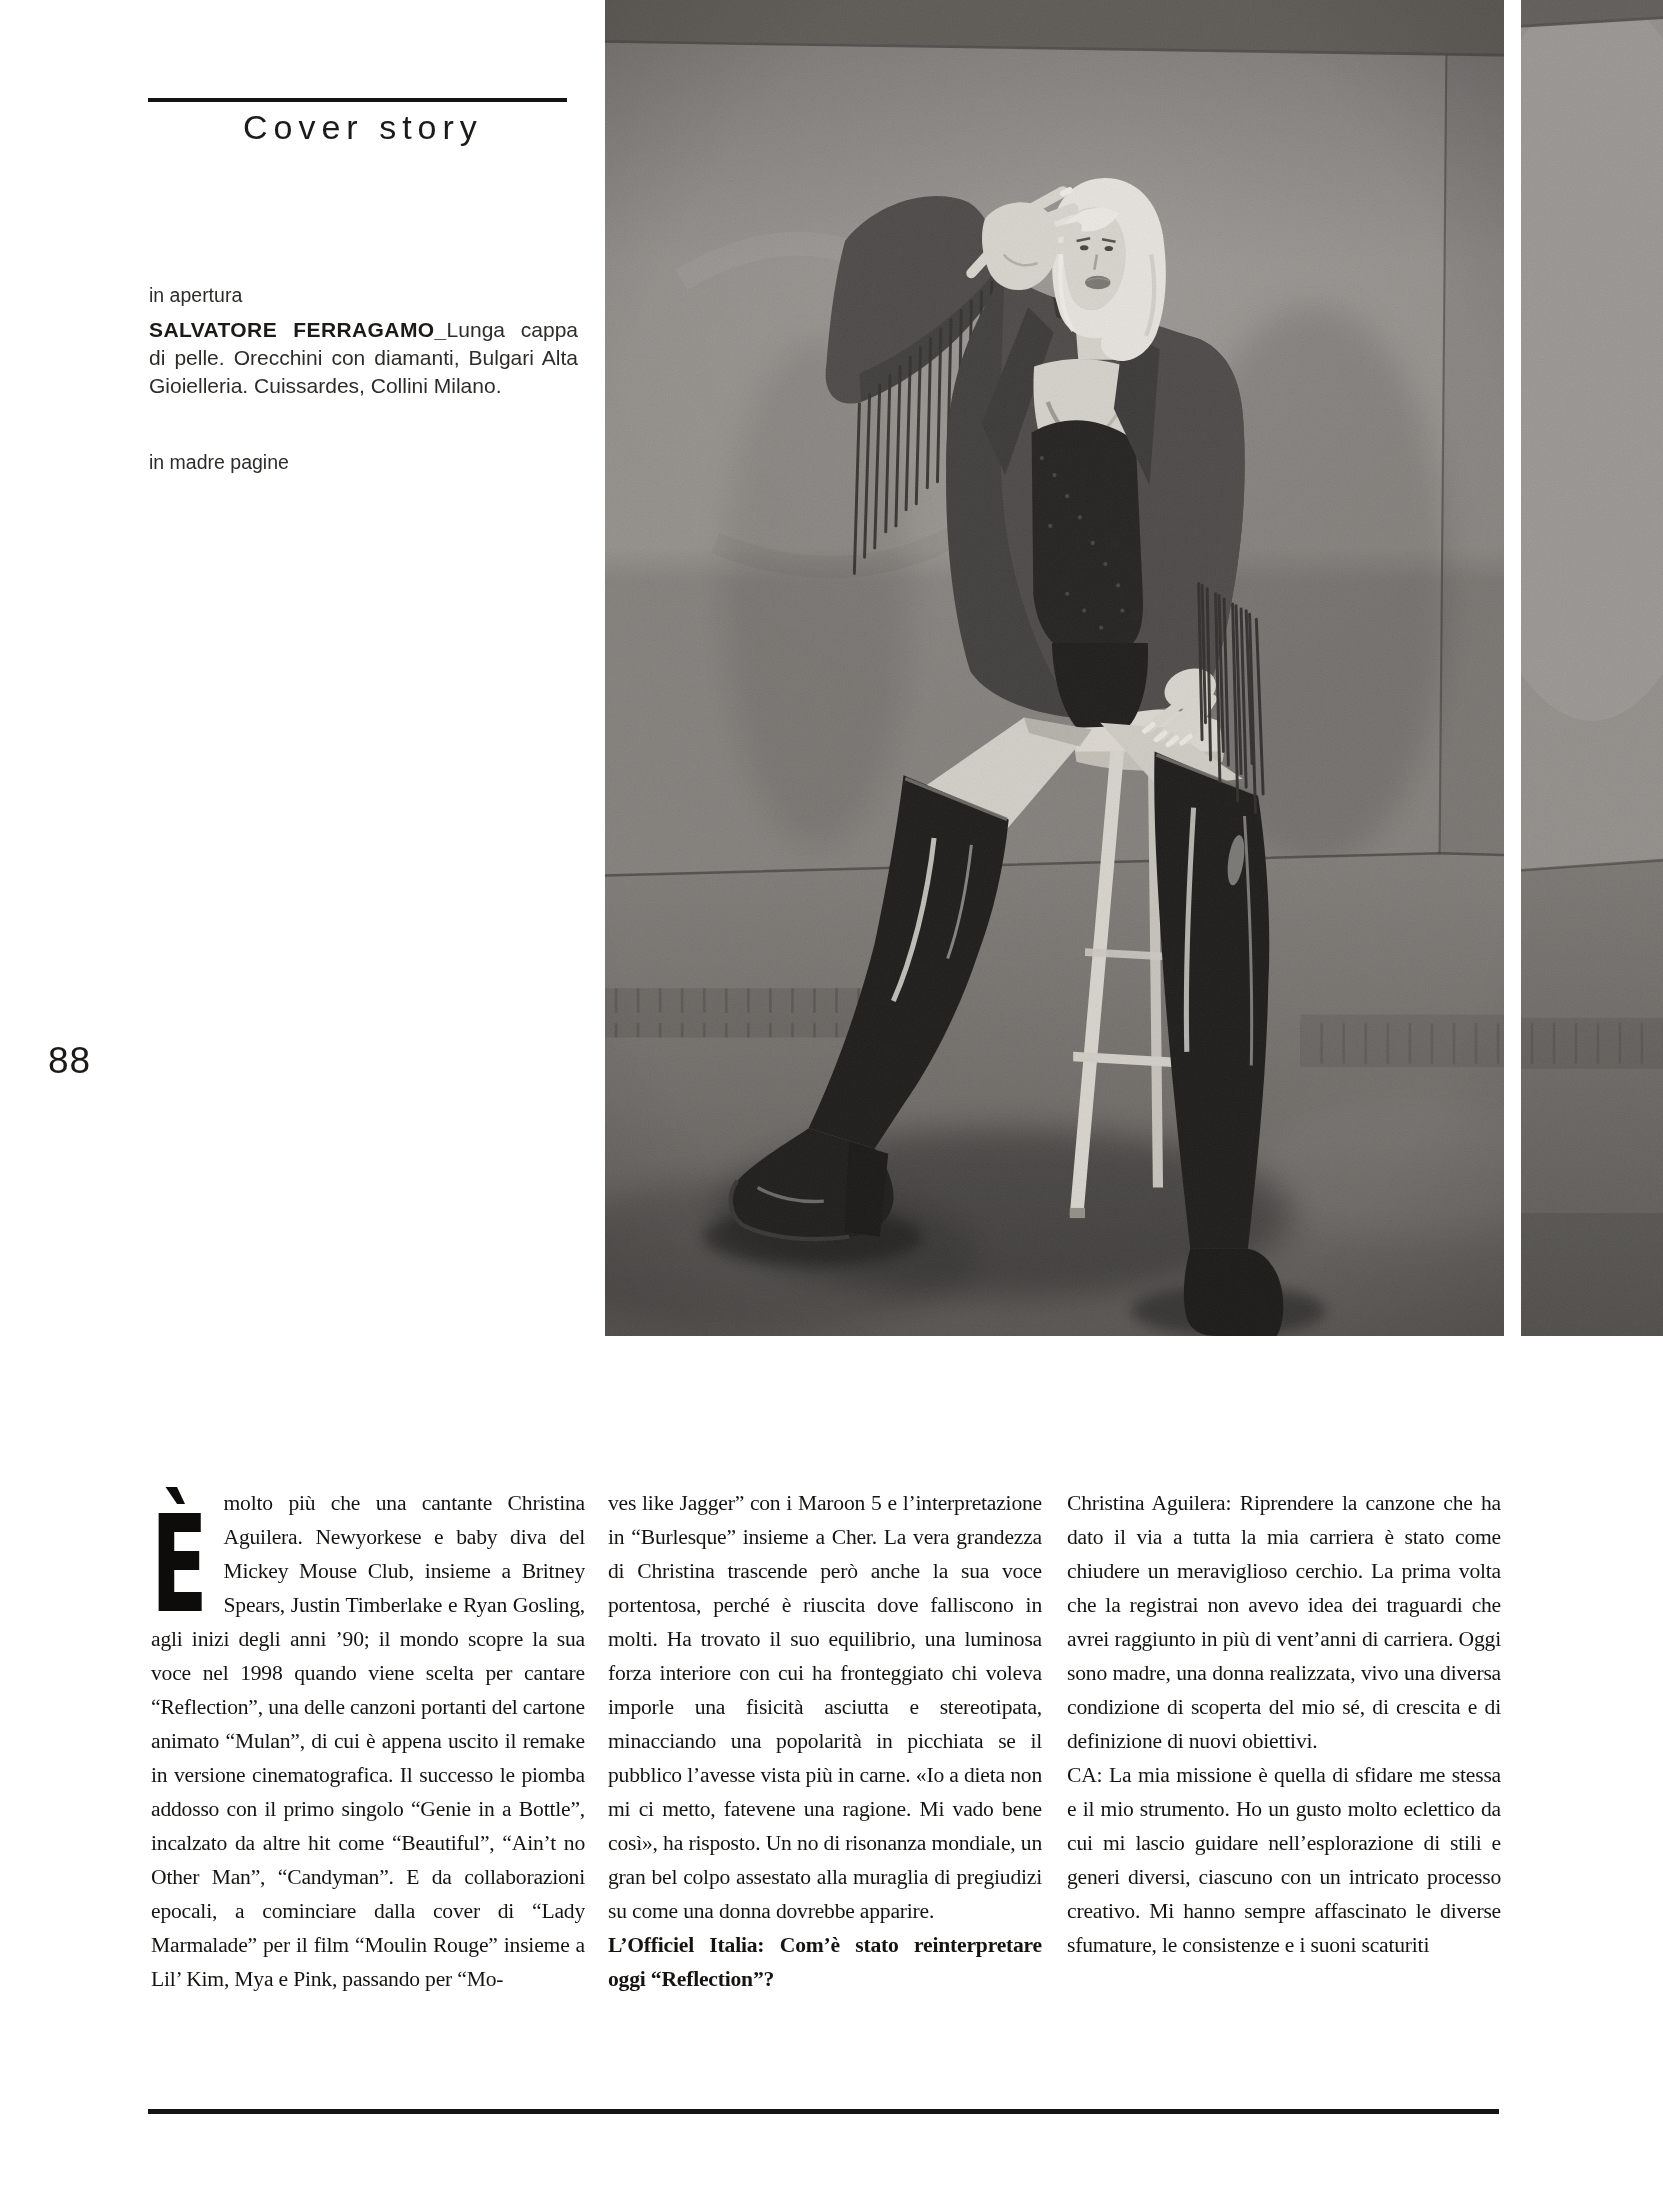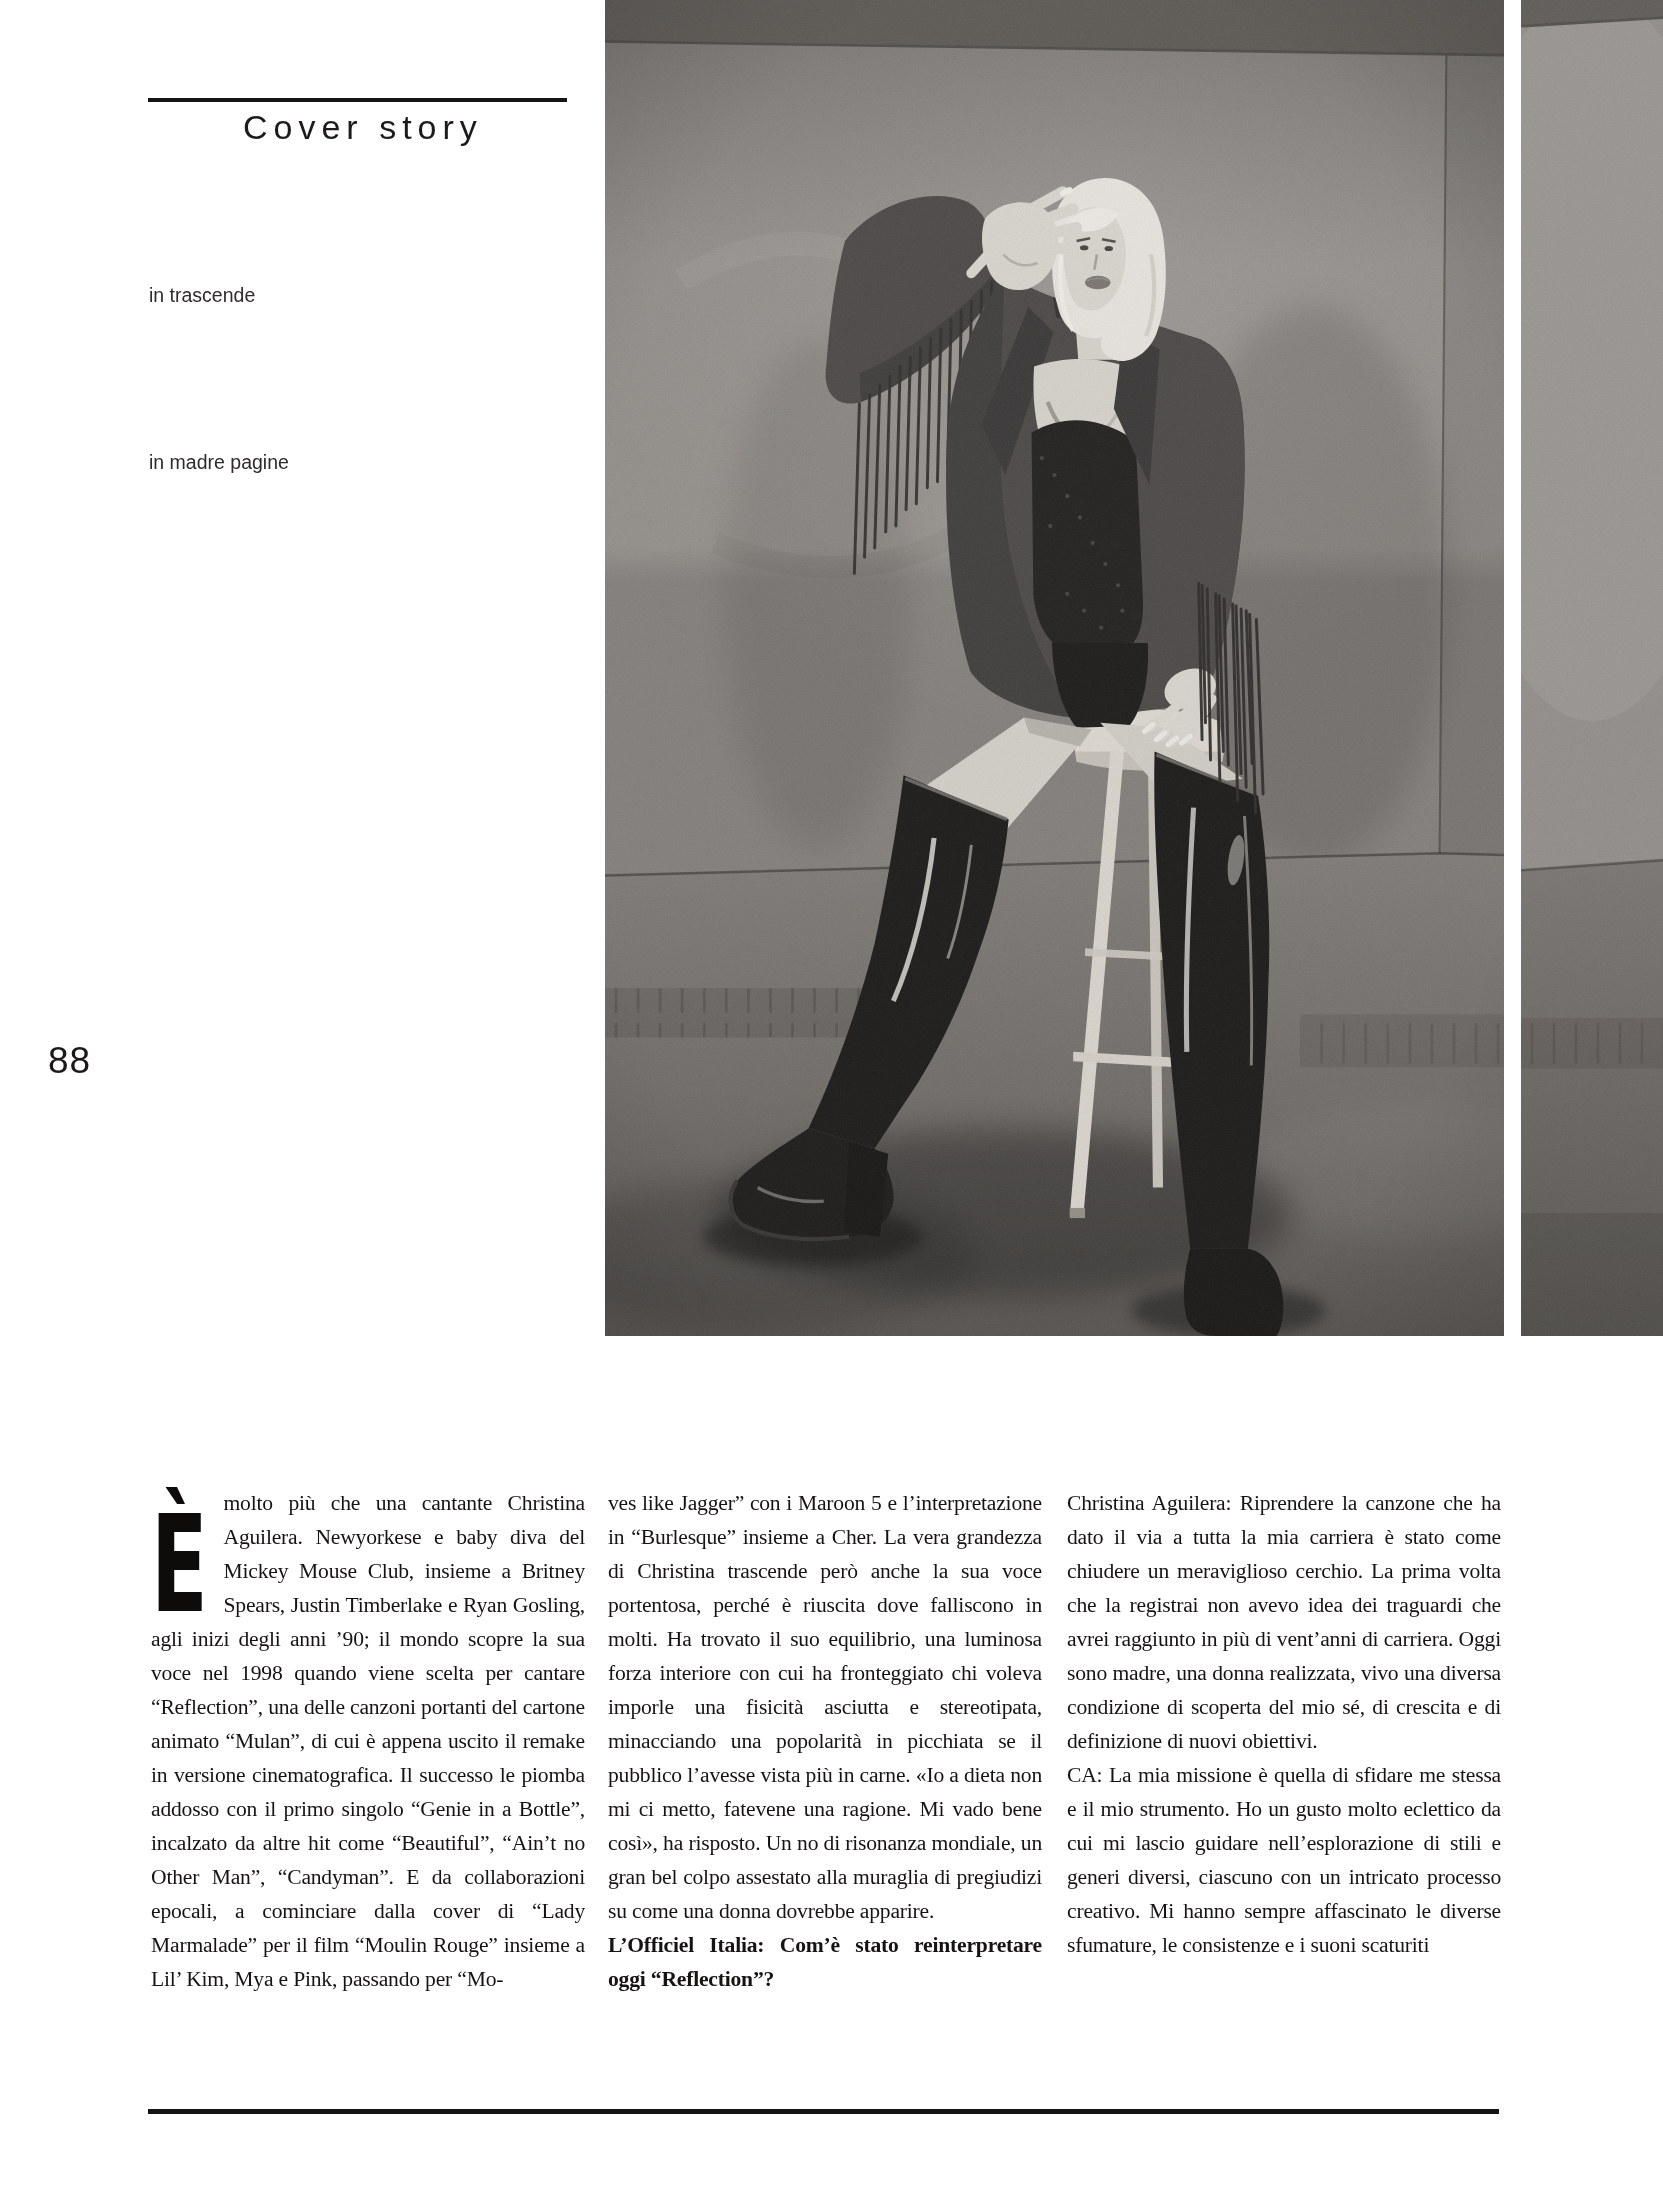--- a/index.html
+++ b/index.html
@@ -39,21 +39,22 @@
 </style>
 </head>
 <body>
 
 <div class="page">
 
   <div class="rule-top"></div>
   <div class="section-label">Cover story</div>
 
   <div class="cap cap1">
-    <div class="cap-label">in trascende</div>
+    <div class="cap-label">in apertura</div>
+    <p><span class="brand">SALVATORE FERRAGAMO_</span><span>Lunga cappa di pelle. Orecchini con diamanti, Bulgari Alta Gioielleria. Cuissardes, Collini Milano.</span></p>
   </div>
 
   <div class="cap cap2">
     <div class="cap-label">in madre pagine</div>
   </div>
 
   <div class="pagenum">88</div>
 
   <div class="photo photo-main">
     <svg viewBox="0 0 1060 1575" preserveAspectRatio="none">

